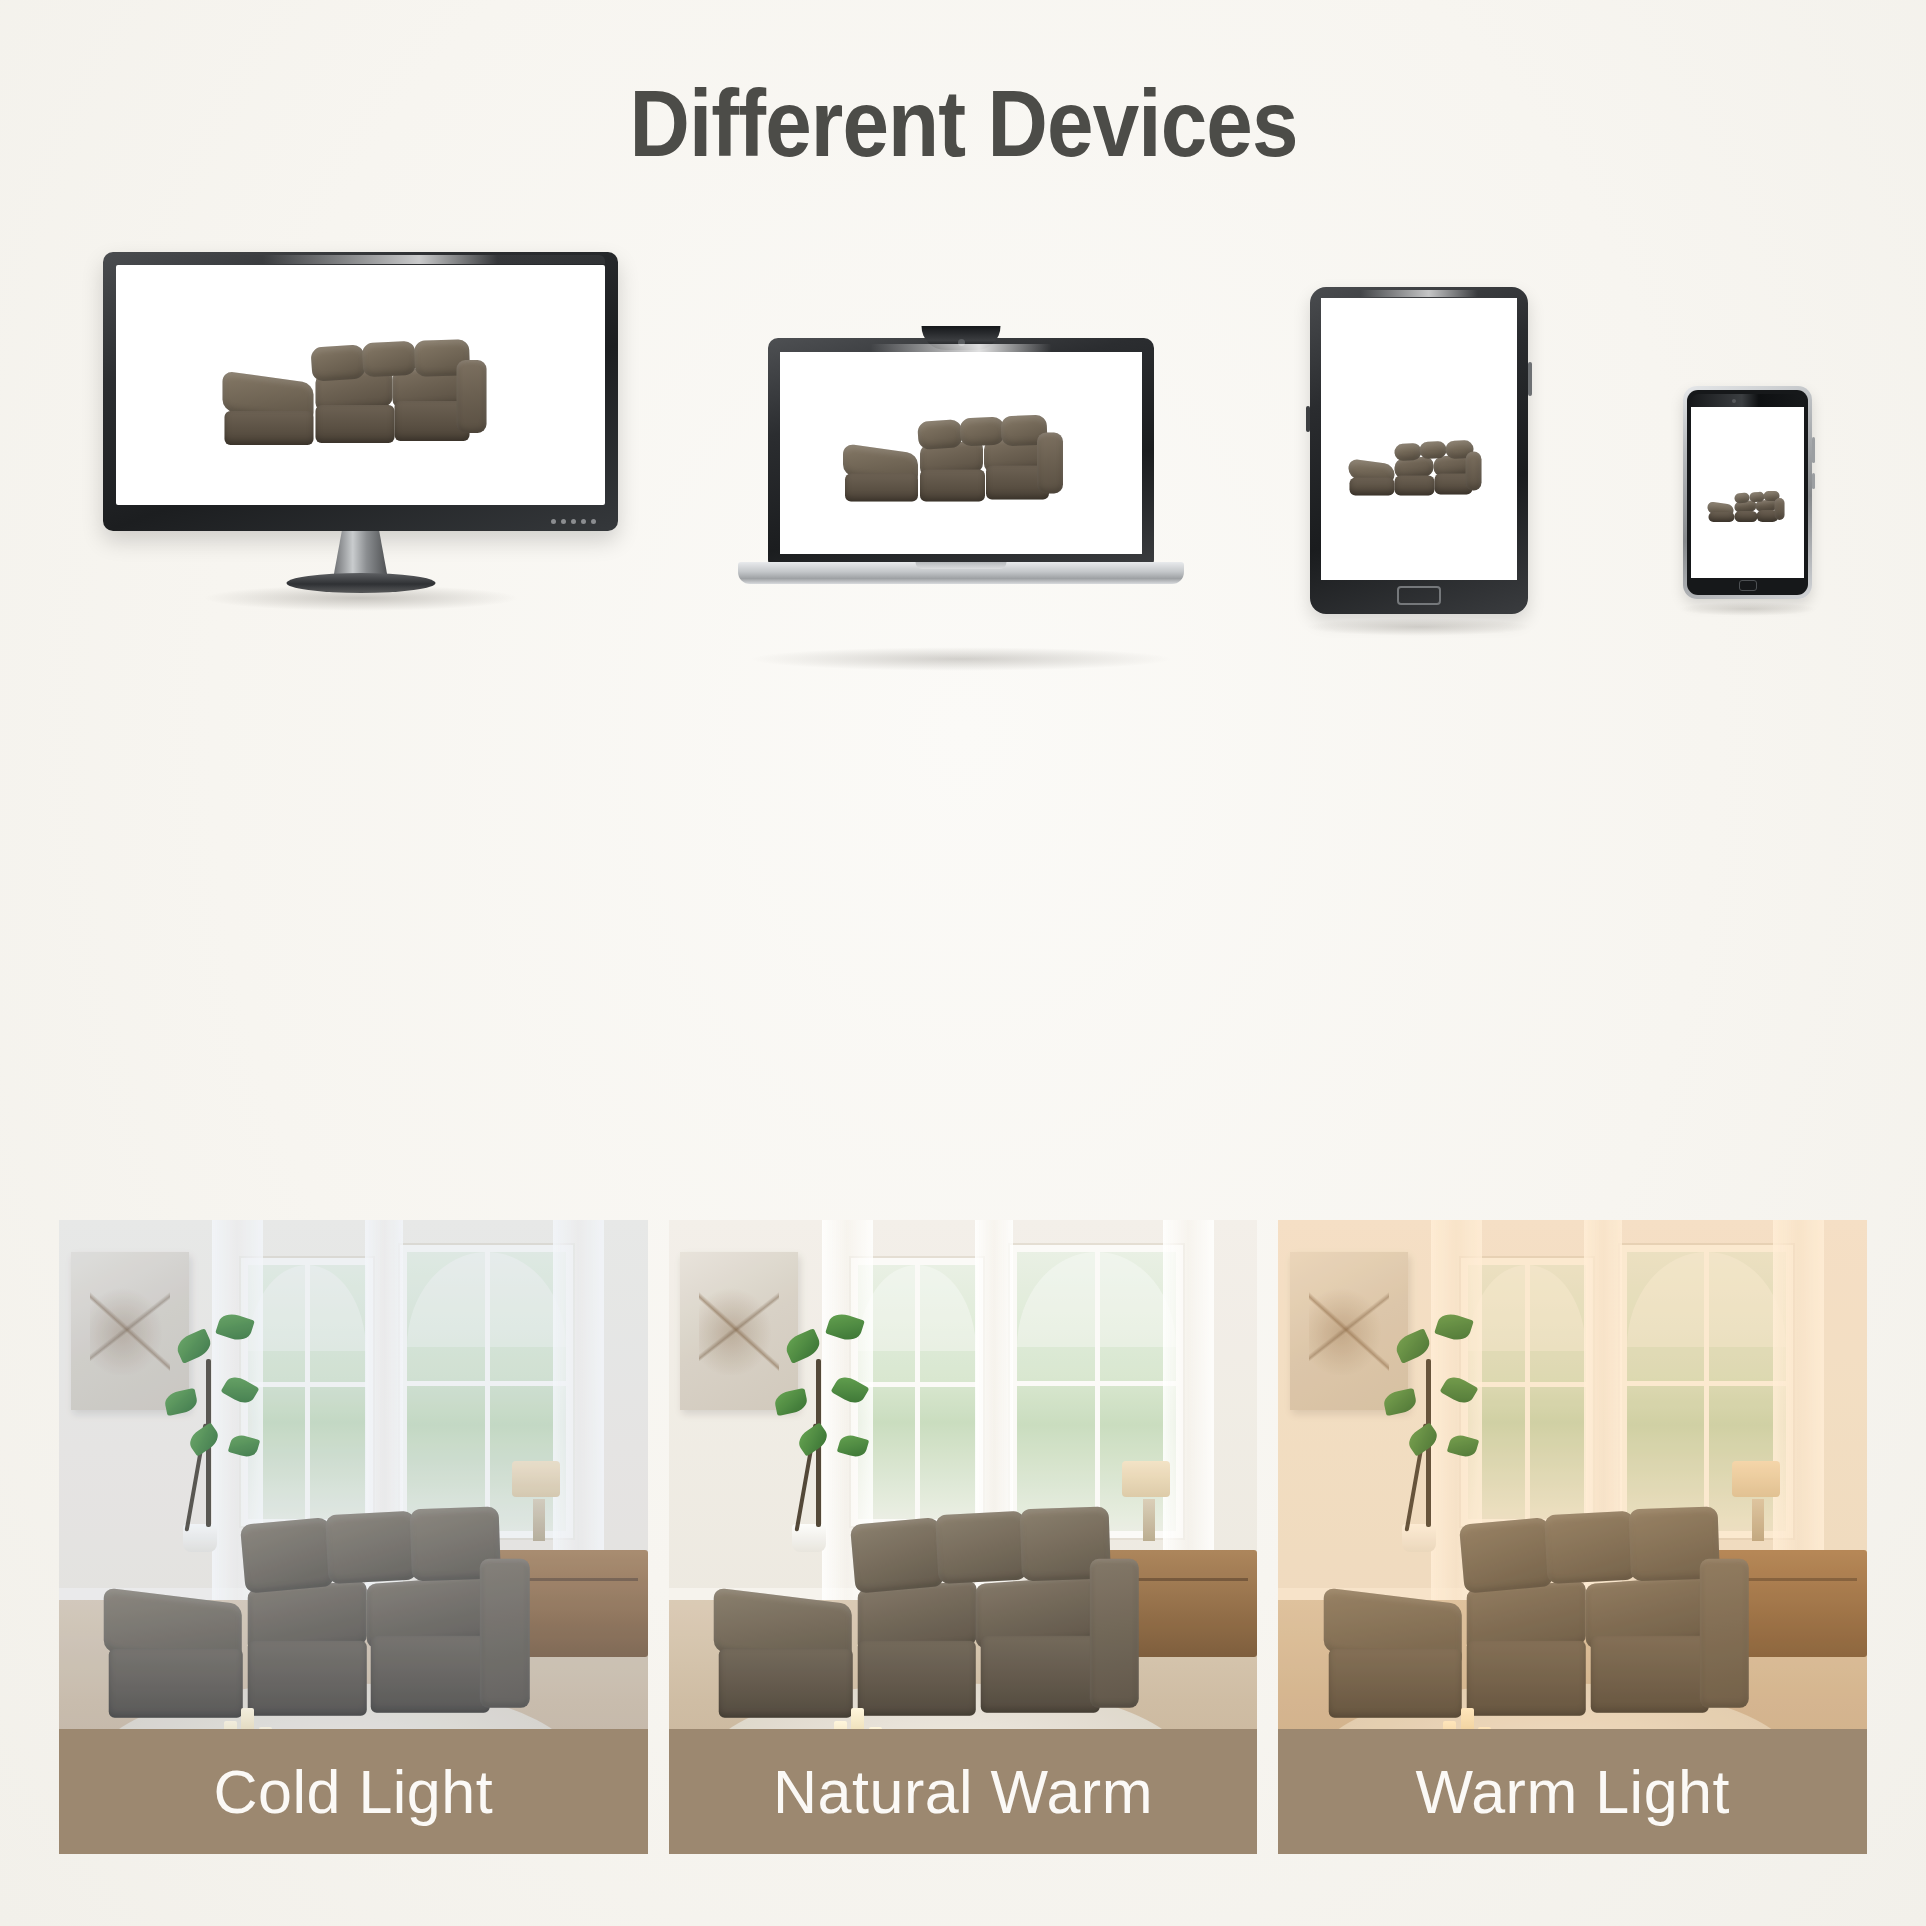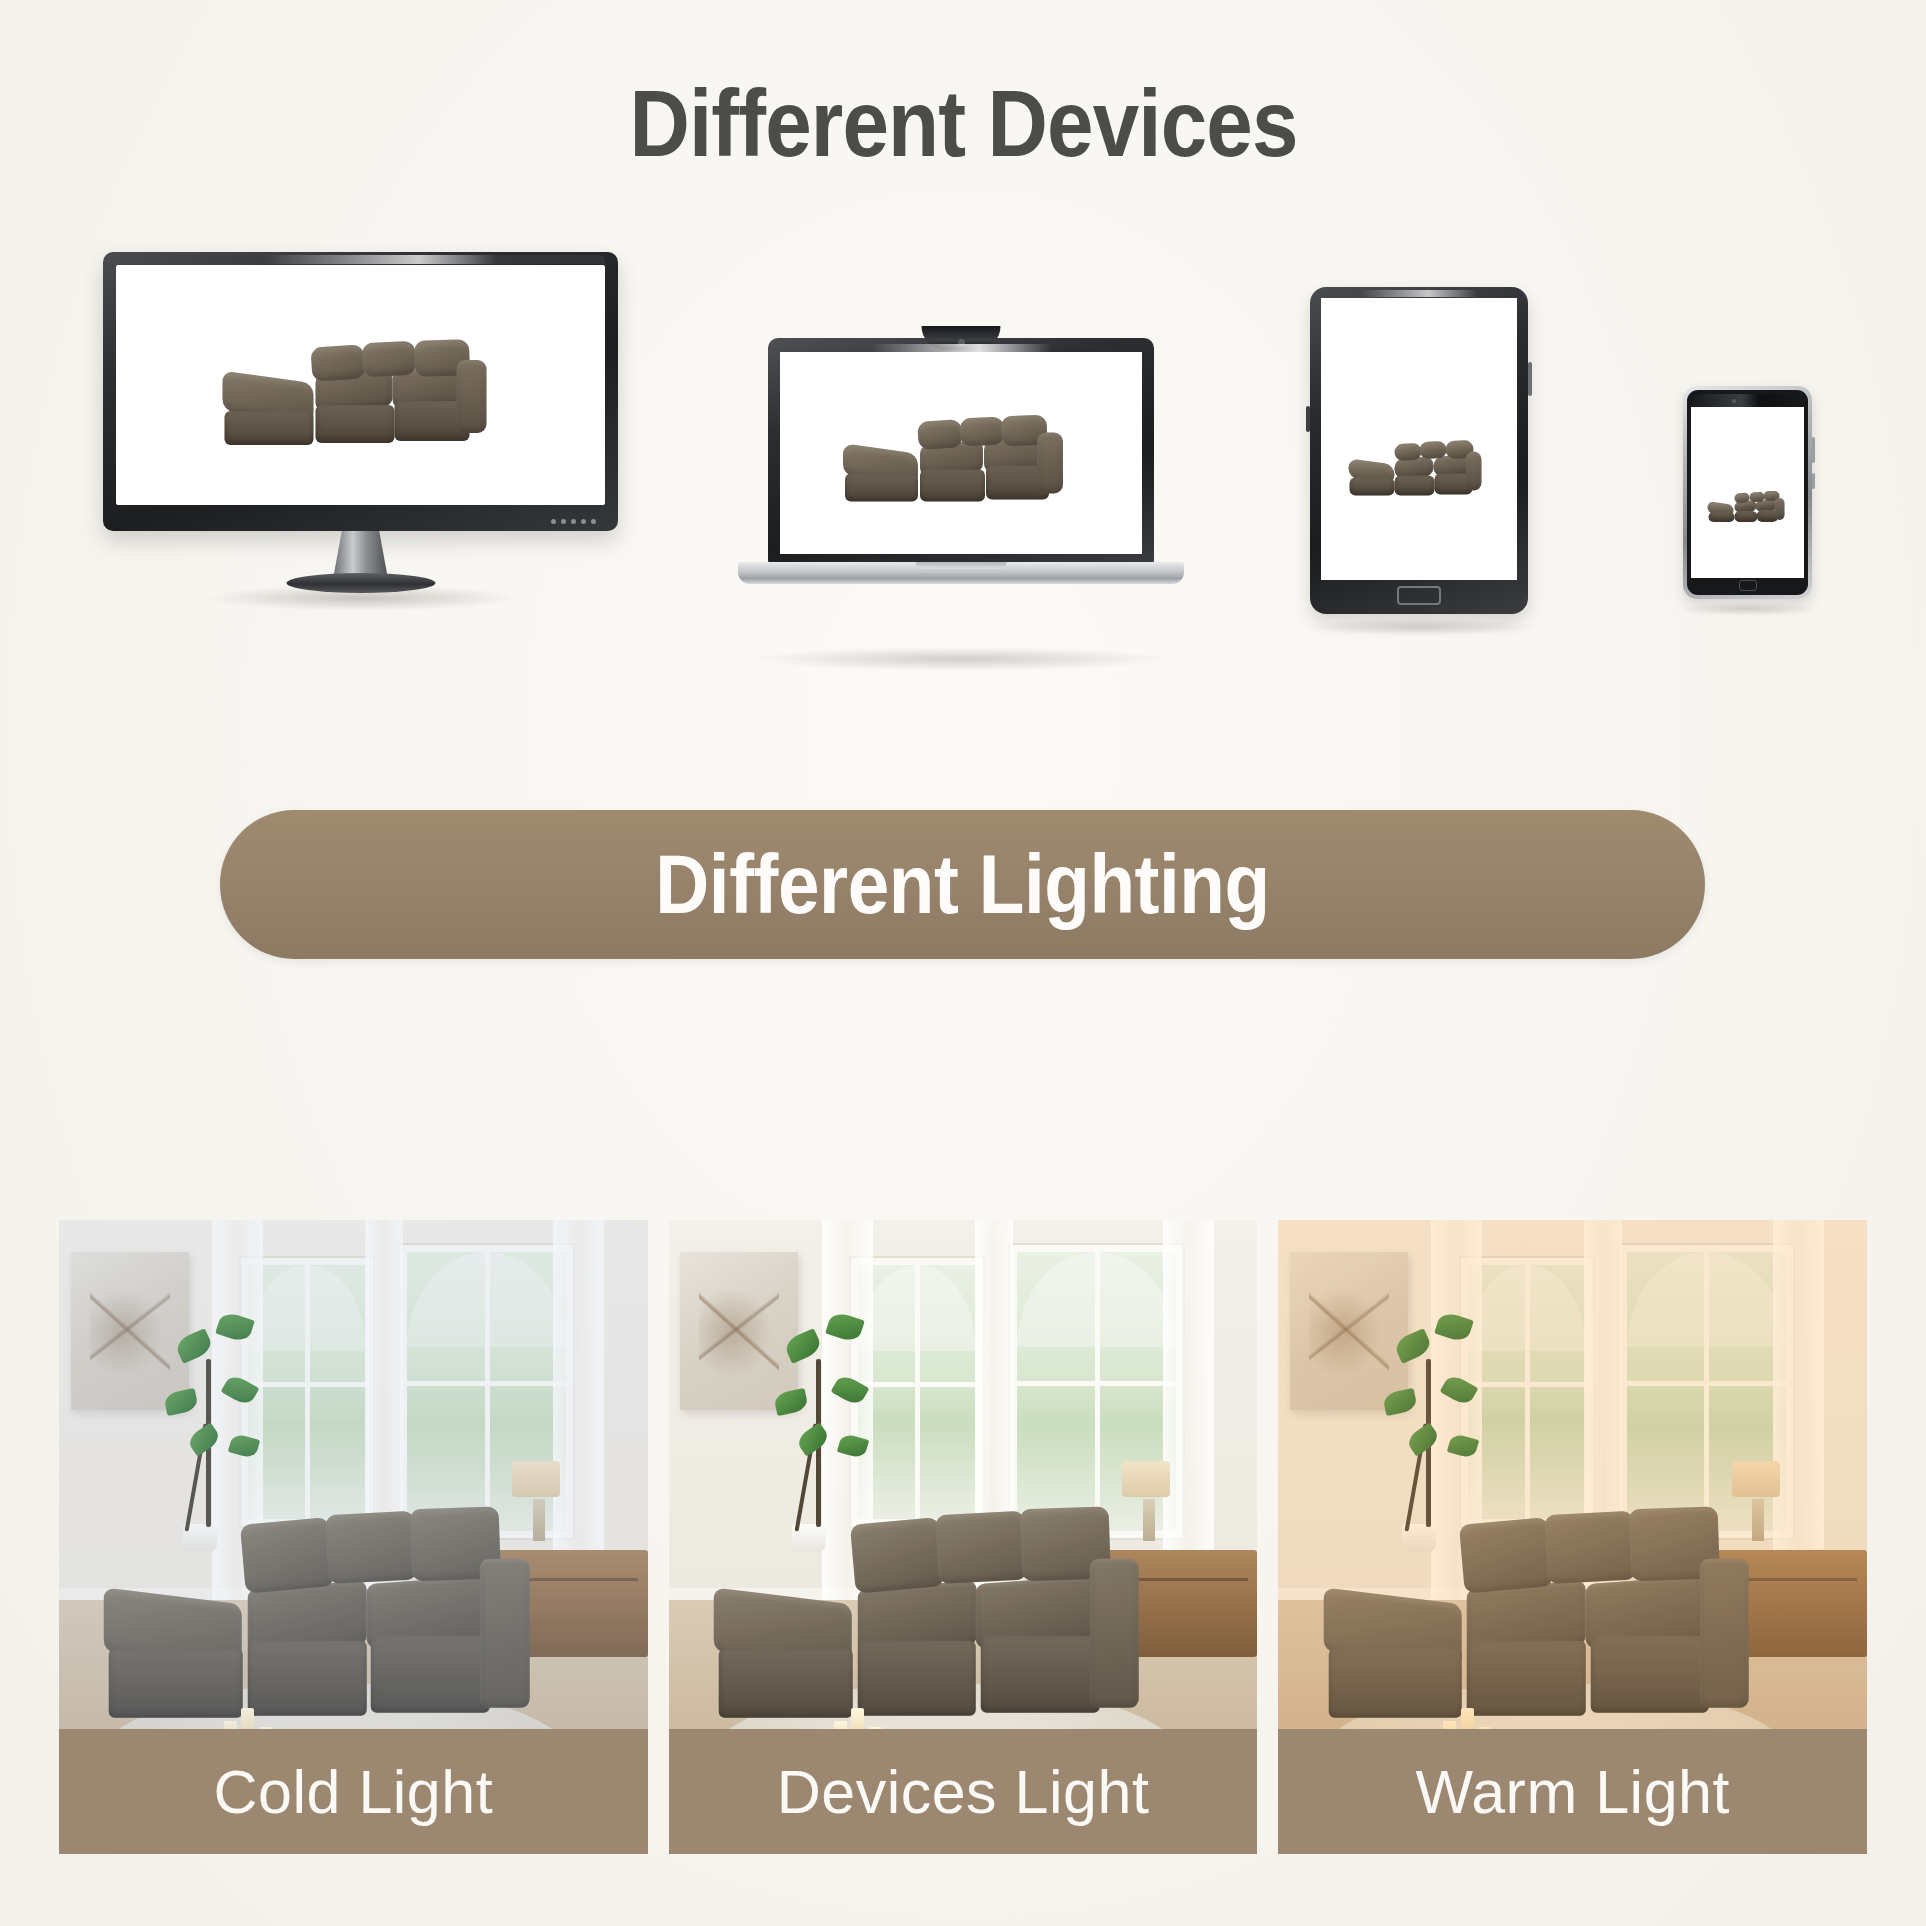--- a/index.html
+++ b/index.html
@@ -316,23 +316,20 @@
           </div>
           <div class="ph-home"></div>
         </div>
         <div class="ph-side"></div>
         <div class="ph-side2"></div>
       </div>
       <div class="ph-shadow"></div>
     </div>
   </div>
 
-  <div class="lbanner">
-    <span>Different Lighting</span>
-  </div>
 
 
   <div class="rooms">
 
     <div class="room">
       <div class="rphoto">
         <div class="wall"></div>
         <div class="floor"></div>
         <div class="baseb"></div>
         <div class="win" style="left:31%;top:6%;width:20%;height:40%;">
@@ -436,21 +433,21 @@
           <div class="sf" style="left:78%;top:20%;width:10%;height:56%;"></div>
         </div>
         <div class="table" style="left:20%;top:87%;width:30%;height:13%;"></div>
         <div class="tray" style="left:26%;top:85%;width:59px;height:22px;"></div>
         <div class="candle" style="left:28%;top:79%;width:13px;height:26px;"></div>
         <div class="candle" style="left:31%;top:77%;width:13px;height:30px;"></div>
         <div class="candle" style="left:34%;top:80%;width:13px;height:24px;"></div>
         <div class="tint-nat"></div>
       </div>
       <div class="rcap">
-        <span>Devices Light</span>
+        <span>Natural Warm</span>
       </div>
     </div>
 
     <div class="room">
       <div class="rphoto">
         <div class="wall"></div>
         <div class="floor"></div>
         <div class="baseb"></div>
         <div class="win" style="left:31%;top:6%;width:20%;height:40%;">
           <div class="pane"></div>

